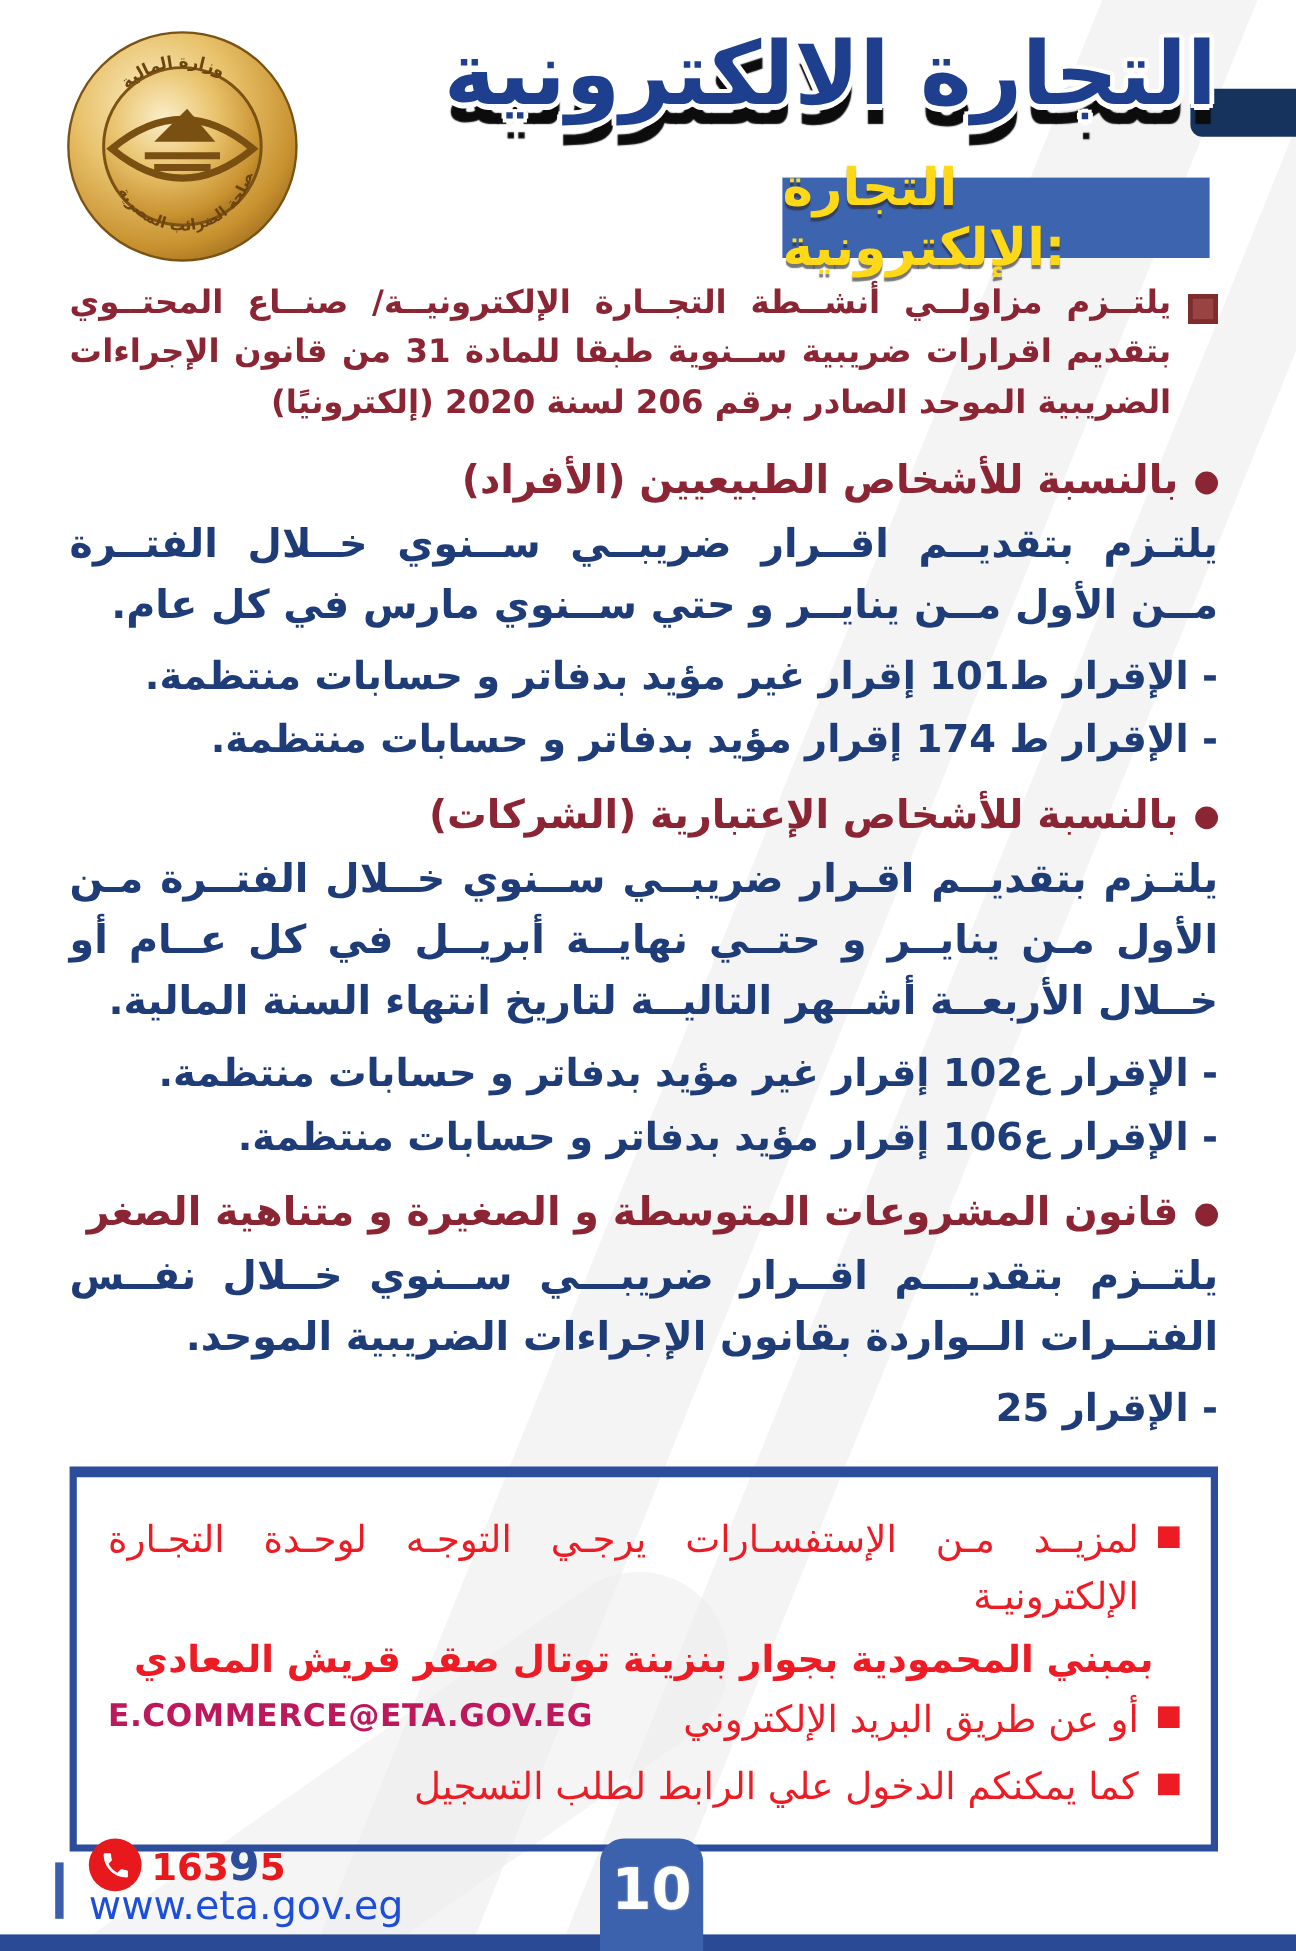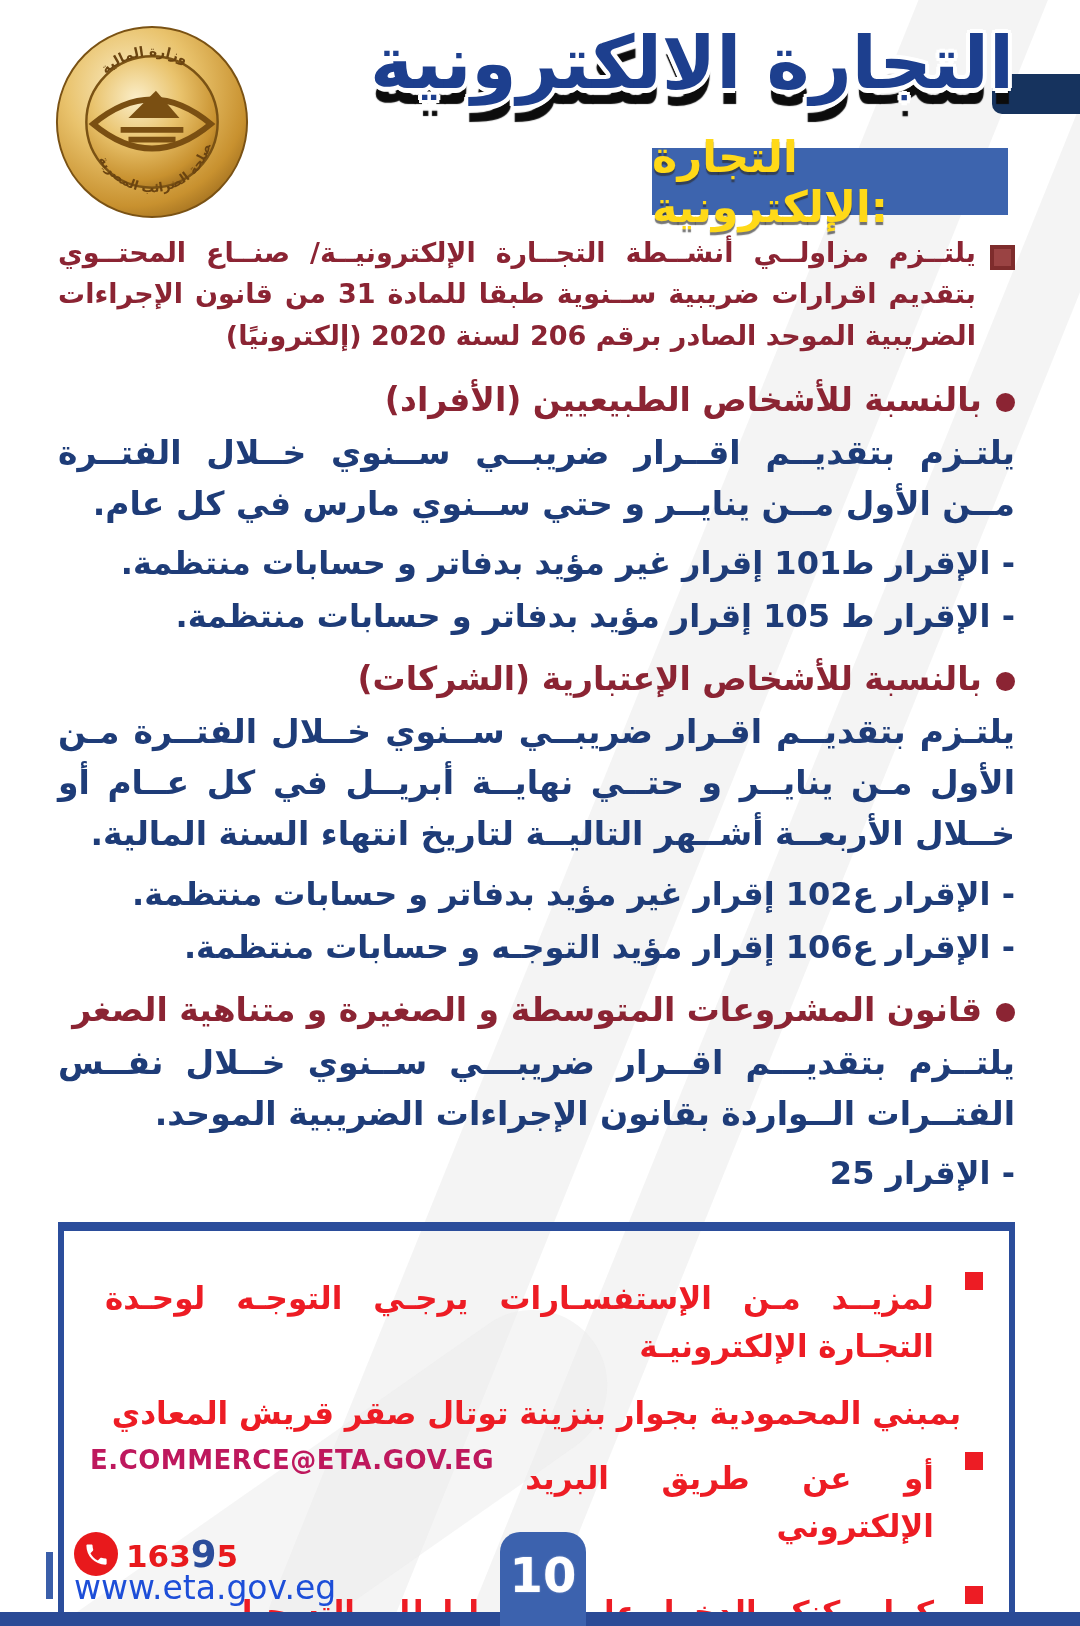--- a/index.html
+++ b/index.html
@@ -46,21 +46,21 @@
   .intro-text { margin:0; font-size:27px; font-weight:bold; color:#8b2433; text-align:justify; line-height:1.53; }
   .section { margin-top:24px; }
   .sec-title { margin:0; font-size:33px; font-weight:bold; color:#8b2433; }
   .sec-body { margin:8px 0 8px; font-size:33px; font-weight:bold; color:#1e3c78; text-align:justify; line-height:1.55; }
   .item { margin:15px 0; font-size:32px; font-weight:bold; color:#1e3c78; }
 
   
   .cbox { margin-top:30px; border:6px solid #2b4d9b; border-top-width:9px; padding:20px 26px 16px; background:transparent; }
   .cbox .row { margin:8px 0; gap:16px; }
   .red-sq { flex:none; width:18px; height:18px; margin-top:13px; background:#ed1c24; }
-  .cbox-text { margin:15px; font-size:31px; font-weight:bold; color:#ed1c24; text-align:justify; line-height:1.55; }
+  .cbox-text { margin:0; font-size:31px; font-weight:normal; color:#ed1c24; text-align:justify; line-height:1.55; }
   .cbox-center { margin:10px 0 4px; font-size:31px; font-weight:bold; color:#ed1c24; text-align:center; }
   .email { direction:ltr; margin-top:6px; margin-right:auto; font-size:26px; font-weight:bold; color:#be185d; letter-spacing:.5px; }
 
   
   .v-accent { position:absolute; left:46px; top:1552px; width:7px; height:47px; background:#3a5ea9; z-index:2; }
   .phone-row { position:absolute; left:74px; top:1532px; display:flex; align-items:center; gap:8px; z-index:2; }
   .phone-circle { width:44px; height:44px; border-radius:50%; background:#e8191c; display:flex; align-items:center; justify-content:center; }
   .hot-num { font-weight:bold; font-size:31px; color:#e8191c; display:flex; align-items:baseline; }
   .hot-num .mid { color:#2b4d9b; font-size:37px; }
   .site { position:absolute; left:74px; top:1568px; font-size:33px; color:#1d4ed8; z-index:2; }
@@ -119,31 +119,31 @@
       <p class="intro-text">يلتــزم مزاولــي أنشــطة التجــارة الإلكترونيــة/ صنــاع المحتــوي بتقديم اقرارات ضريبية ســنوية طبقا للمادة 31 من قانون الإجراءات الضريبية الموحد الصادر برقم 206 لسنة 2020 (إلكترونيًا)</p>
     </div>
 
     <div class="section">
       <div class="row">
         <span class="dot-bullet"></span>
         <h2 class="sec-title">بالنسبة للأشخاص الطبيعيين (الأفراد)</h2>
       </div>
       <p class="sec-body">يلتـزم بتقديــم اقــرار ضريبــي ســنوي خــلال الفتــرة مــن الأول مــن ينايــر و حتي ســنوي مارس في كل عام.</p>
       <p class="item">- الإقرار ط101 إقرار غير مؤيد بدفاتر و حسابات منتظمة.</p>
-      <p class="item">- الإقرار ط 105 إقرار مؤيد بدفاتر و حسابات منتظمة.</p>
+      <p class="item">- الإقرار ط 174 إقرار مؤيد بدفاتر و حسابات منتظمة.</p>
     </div>
 
     <div class="section">
       <div class="row">
         <span class="dot-bullet"></span>
         <h2 class="sec-title">بالنسبة للأشخاص الإعتبارية (الشركات)</h2>
       </div>
       <p class="sec-body">يلتـزم بتقديــم اقـرار ضريبــي ســنوي خــلال الفتــرة مـن الأول مـن ينايــر و حتــي نهايــة أبريــل في كل عــام أو خــلال الأربعــة أشــهر التاليــة لتاريخ انتهاء السنة المالية.</p>
       <p class="item">- الإقرار ع102 إقرار غير مؤيد بدفاتر و حسابات منتظمة.</p>
-      <p class="item">- الإقرار ع106 إقرار مؤيد التوجـه و حسابات منتظمة.</p>
+      <p class="item">- الإقرار ع106 إقرار مؤيد بدفاتر و حسابات منتظمة.</p>
     </div>
 
     <div class="section">
       <div class="row">
         <span class="dot-bullet"></span>
         <h2 class="sec-title">قانون المشروعات المتوسطة و الصغيرة و متناهية الصغر</h2>
       </div>
       <p class="sec-body">يلتــزم بتقديـــم اقــرار ضريبـــي ســنوي خــلال نفــس الفتــرات الــواردة بقانون الإجراءات الضريبية الموحد.</p>
       <p class="item">- الإقرار 25</p>
     </div>

